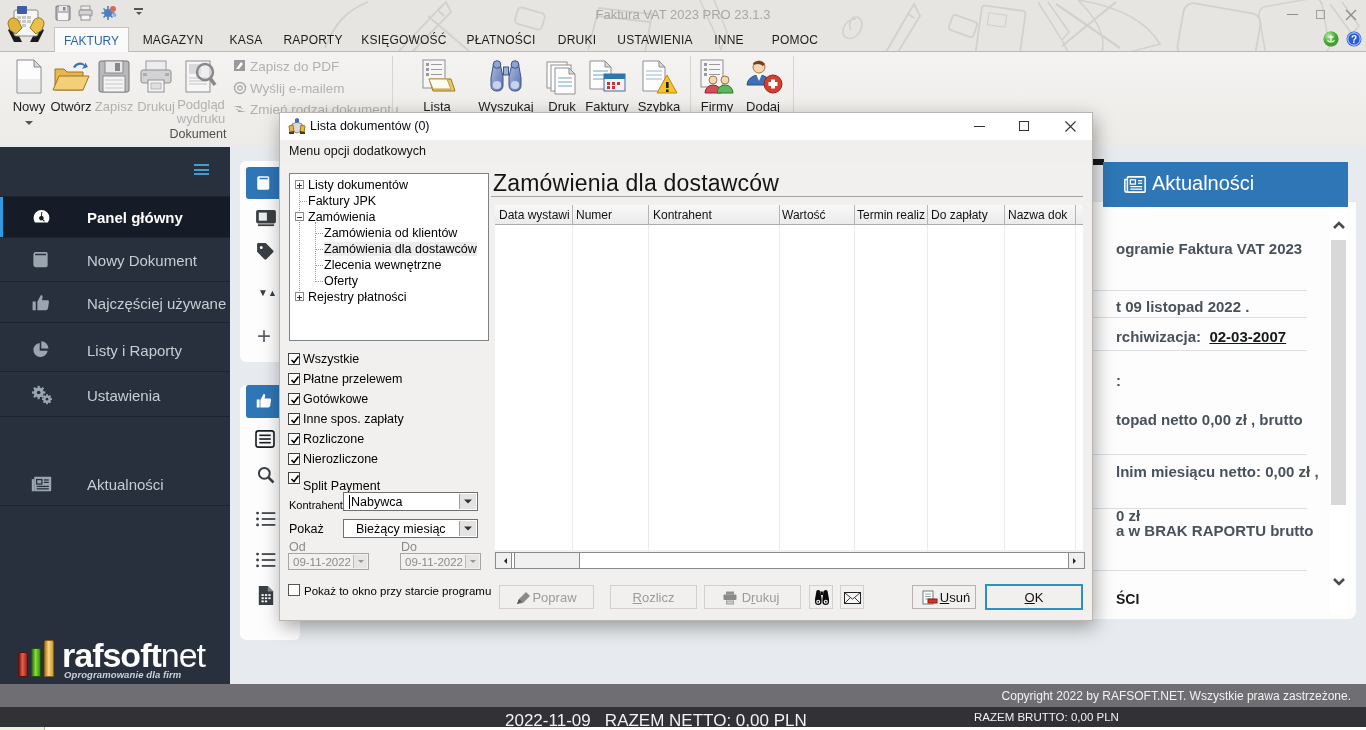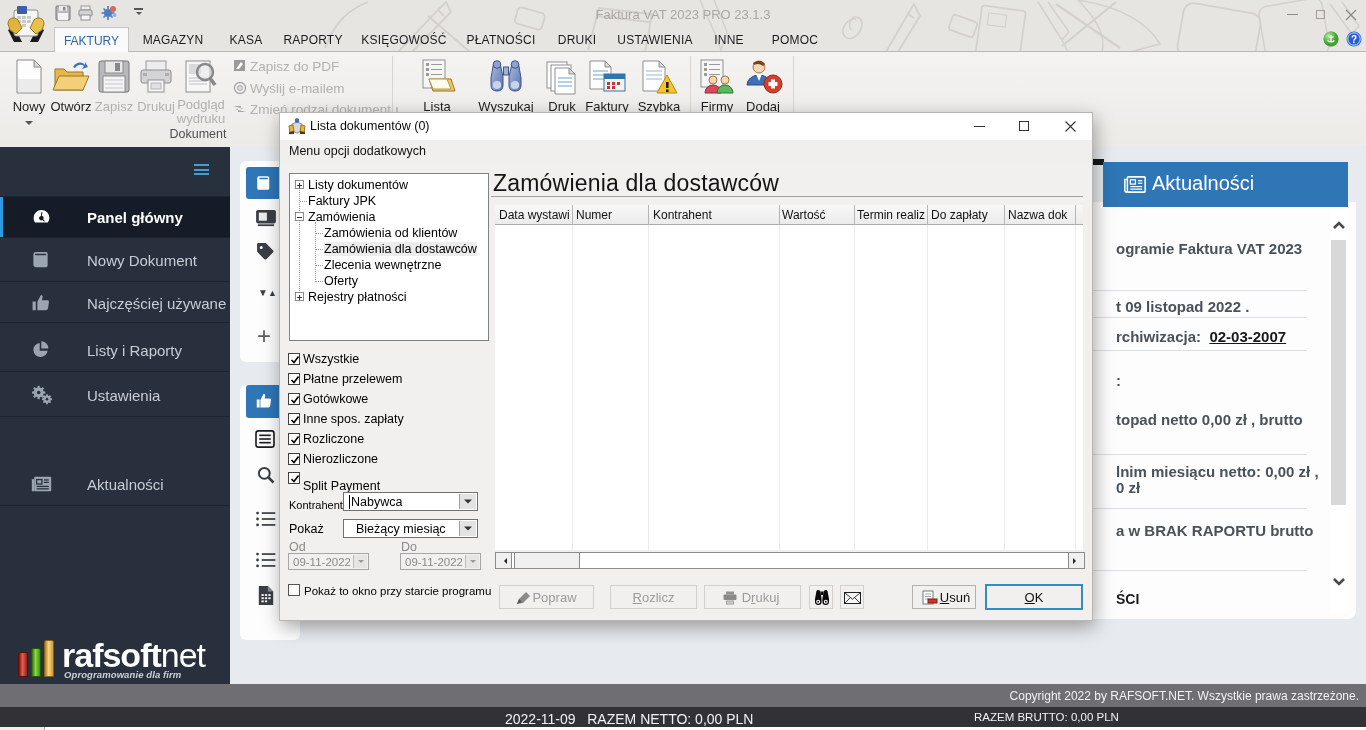--- a/index.html
+++ b/index.html
@@ -531,40 +531,40 @@
     <div class="news" style="left:862px;top:93px">ogramie Faktura VAT 2023</div>
     <div class="nsep" style="left:840px;top:143px;width:237px"></div>
     <div class="news" style="left:862px;top:151px">t 09 listopad 2022 .</div>
     <div class="nsep" style="left:840px;top:170px;width:237px"></div>
     <div class="news" style="left:862px;top:181px">rchiwizacja:&nbsp; <span style="color:#16181a;text-decoration:underline">02-03-2007</span></div>
     <div class="nsep" style="left:840px;top:203px;width:237px"></div>
     <div class="news" style="left:862px;top:225px">:</div>
     <div class="news" style="left:862px;top:264px">topad netto 0,00 zł , brutto</div>
     <div class="nsep" style="left:840px;top:307px;width:237px"></div>
     <div class="news" style="left:862px;top:316px">lnim miesiącu netto: 0,00 zł ,</div>
-    <div class="news" style="left:862px;top:332px">0 zł</div>
+    <div class="news" style="left:862px;top:360px">0 zł</div>
     <div class="nsep" style="left:840px;top:361px;width:237px"></div>
     <div class="news" style="left:862px;top:375px">a w BRAK RAPORTU brutto</div>
     <div class="nsep" style="left:840px;top:423px;width:237px"></div>
     <div class="news" style="left:862px;top:444px;color:#16181a;font-size:14px">ŚCI</div>
 
     <div class="abs" style="left:1100px;top:60px;width:17px;height:407px;background:#fff"></div>
     <div class="abs" style="left:1101px;top:93px;width:15px;height:265px;background:#d8d8d8"></div>
     <svg class="abs" style="left:1102px;top:73px" width="14" height="10" viewBox="0 0 14 10">
         <path d="M2 8 L7 3 L12 8" fill="none" stroke="#4a4a4a" stroke-width="2.6"></path>
       </svg>
     <svg class="abs" style="left:1102px;top:430px" width="14" height="10" viewBox="0 0 14 10">
         <path d="M2 2 L7 7 L12 2" fill="none" stroke="#4a4a4a" stroke-width="2.6"></path>
       </svg>
   </div>
   <div id="status1">
-      <div class="stxt" style="right:7px;top:5px;font-size:12px">Copyright 2022 by RAFSOFT.NET. Wszystkie prawa zastrzeżone.</div>
+      <div class="stxt" style="right:15px;top:5px;font-size:12px">Copyright 2022 by RAFSOFT.NET. Wszystkie prawa zastrzeżone.</div>
     </div>
   <div id="status2">
-    <div class="stxt" style="left:505px;top:4px;font-size:14px">2022-11-09&nbsp;&nbsp;&nbsp;RAZEM NETTO: 0,00 PLN</div>
+    <div class="stxt" style="left:505px;top:4px;font-size:17px">2022-11-09&nbsp;&nbsp;&nbsp;RAZEM NETTO: 0,00 PLN</div>
     <div class="stxt" style="left:974px;top:4px;font-size:11.5px">RAZEM BRUTTO: 0,00 PLN</div>
   </div>
   <div id="status3">
       <div class="abs" style="left:0;top:0;width:45px;height:3px;background:#edf1e2;border-right:1px solid #a8bb8a"></div>
     </div>
   <div id="dialog">
     <div id="dtitle">
       <svg class="abs" style="left:8px;top:5px" width="18" height="17" viewBox="0 0 18 17">
           <path d="M4 6 L9 4 L14 6 L14 13 L9 15 L4 13 Z" fill="#d9d9d9" stroke="#8a8a8a"></path>
           <path d="M7 1 L9 0 L11 1 L11 4 L9 5 L7 4 Z" fill="#3f6fb5"></path>

